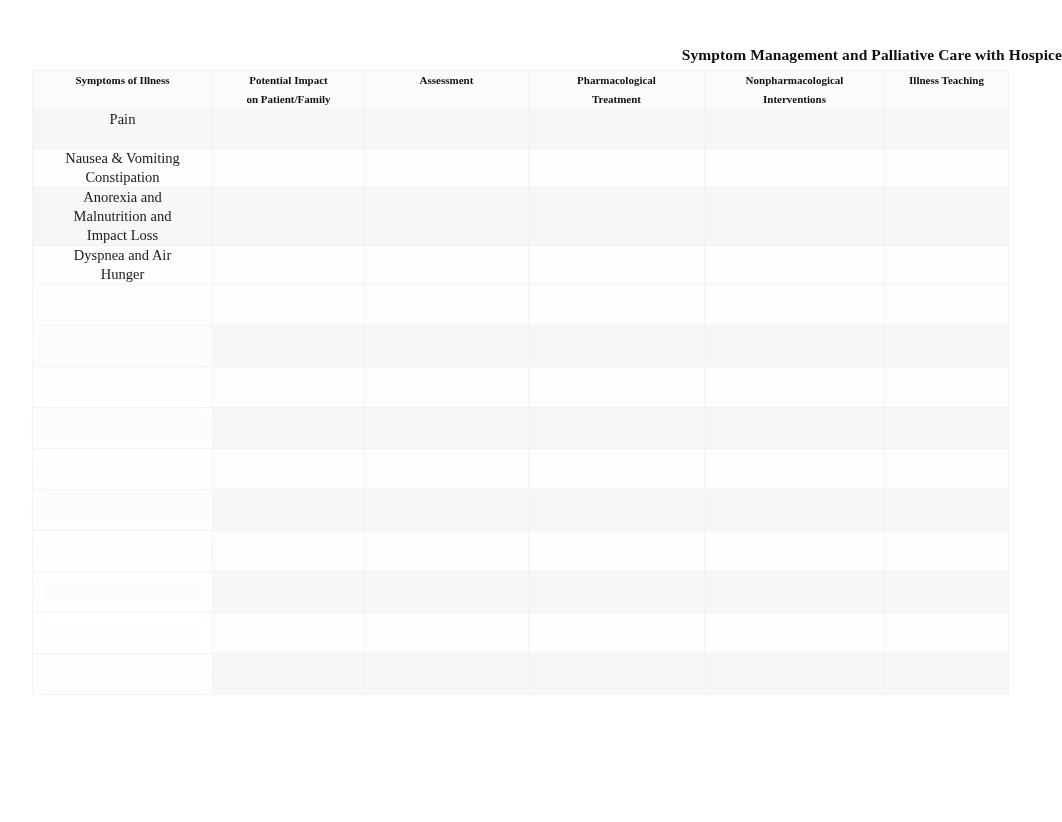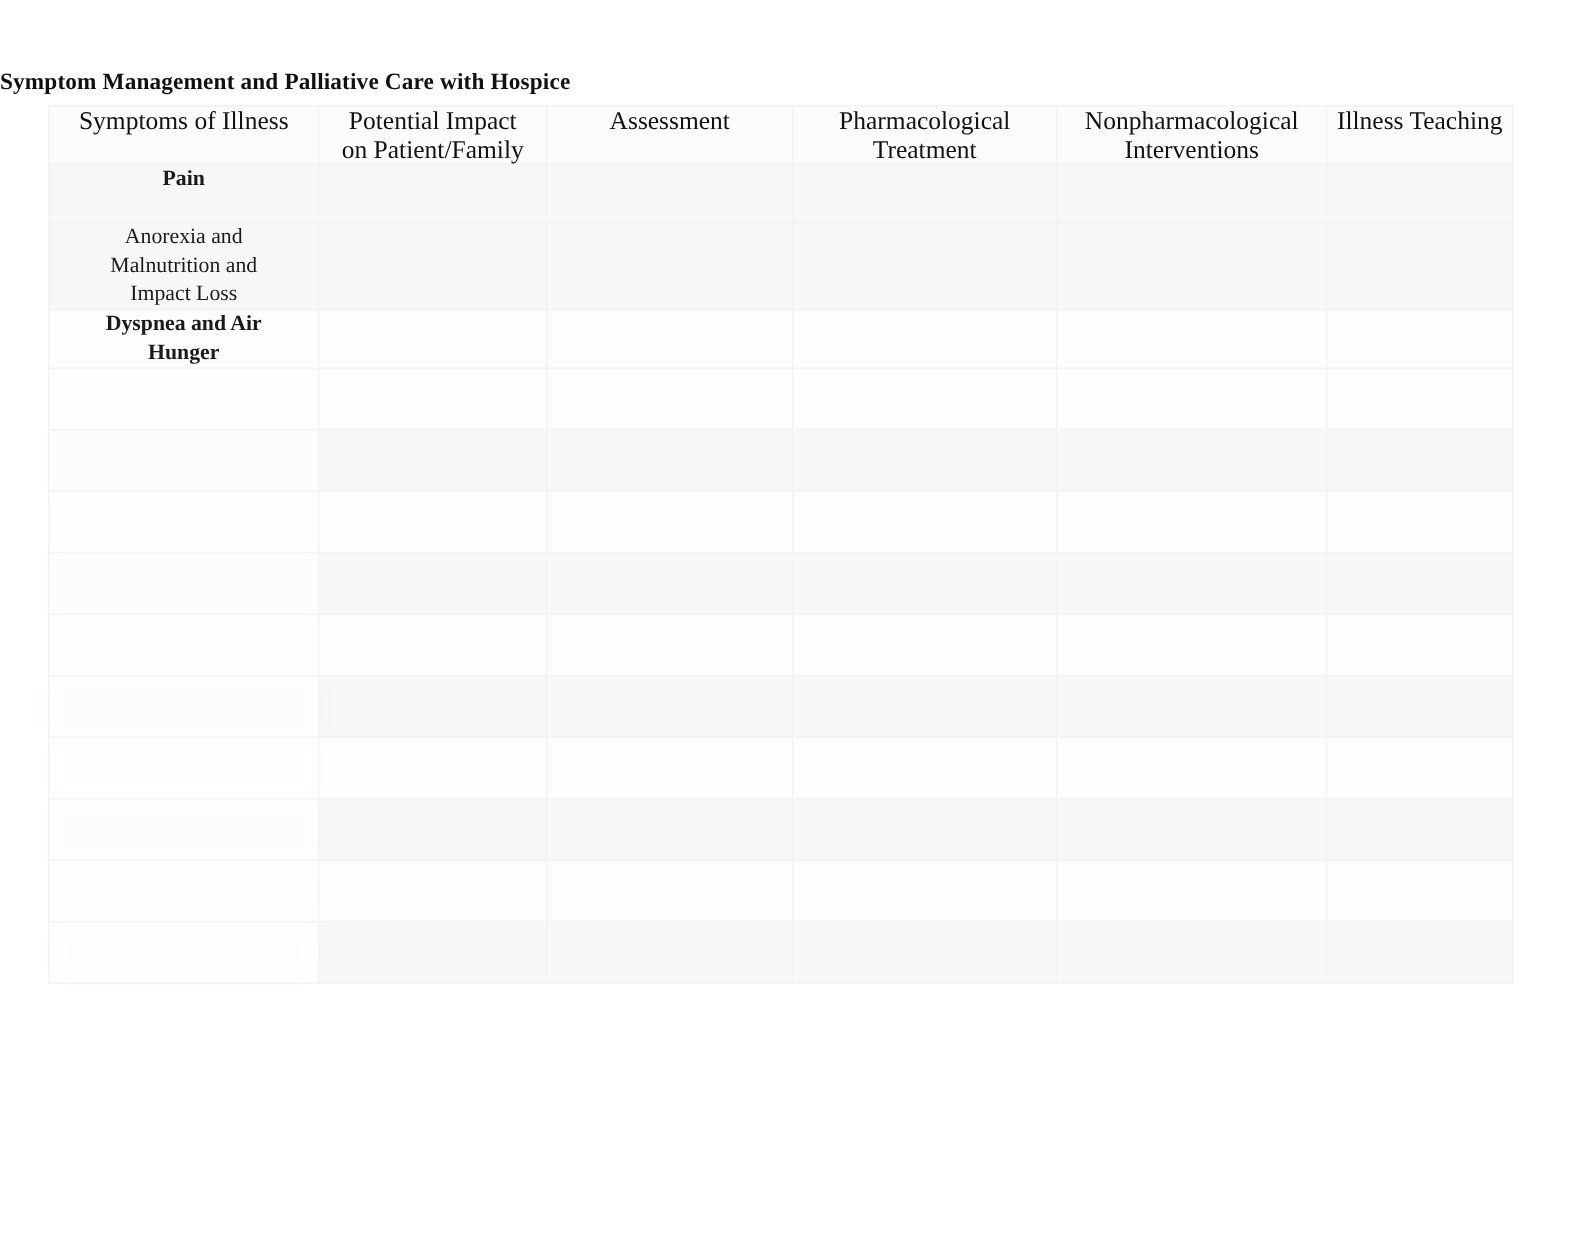--- a/index.html
+++ b/index.html
@@ -24,21 +24,21 @@
     height: 822px;
     background: #ffffff;
   }
 
   
   .doc-title {
     position: absolute;
     left: 0;
     top: 46px;
     width: 1062px;
-    text-align: left;
+    text-align: right;
     font-size: 15.5px;
     font-weight: bold;
     letter-spacing: 0.1px;
     color: #111111;
   }
 
   
   .table-wrap {
     position: absolute;
     left: 32px;
@@ -66,36 +66,35 @@
     padding: 0;
     vertical-align: top;
     background: #fbfbfb;
   }
 
   
   th.hcell {
     background: #fafafa;
     border-color: #f0f0f0;
     text-align: center;
-    font-weight: normal;
-    font-size: 17px;
+    font-weight: bold;
+    font-size: 11px;
     line-height: 19px;
     padding: 2px 4px 4px 4px;
     height: 36px;
     color: #111111;
     vertical-align: top;
   }
 
   
   td.bcell {
     height: 19px;
   }
   td.bcell.tall {
     height: 38px;
-    font-weight: bold;
   }
 
   
   .rowlabel {
     display: block;
     text-align: center;
     font-size: 14.5px;
     line-height: 19px;
     color: #1a1a1a;
     padding: 0 2px;
@@ -167,20 +166,31 @@
           <td class="bcell tall">
             <span class="rowlabel">Pain</span>
           </td>
           <td class="bcell tall"></td>
           <td class="bcell tall"></td>
           <td class="bcell tall"></td>
           <td class="bcell tall"></td>
           <td class="bcell tall"></td>
         </tr>
 
+        <tr class="plain">
+          <td class="bcell tall">
+            <span class="rowlabel">Nausea &amp; Vomiting</span>
+            <span class="rowlabel">Constipation</span>
+          </td>
+          <td class="bcell tall"></td>
+          <td class="bcell tall"></td>
+          <td class="bcell tall"></td>
+          <td class="bcell tall"></td>
+          <td class="bcell tall"></td>
+        </tr>
 
         <tr class="band">
           <td class="bcell" style="height:57px">
             <span class="rowlabel">Anorexia and</span>
             <span class="rowlabel">Malnutrition and</span>
             <span class="rowlabel">Impact Loss</span>
           </td>
           <td class="bcell"></td>
           <td class="bcell"></td>
           <td class="bcell"></td>

